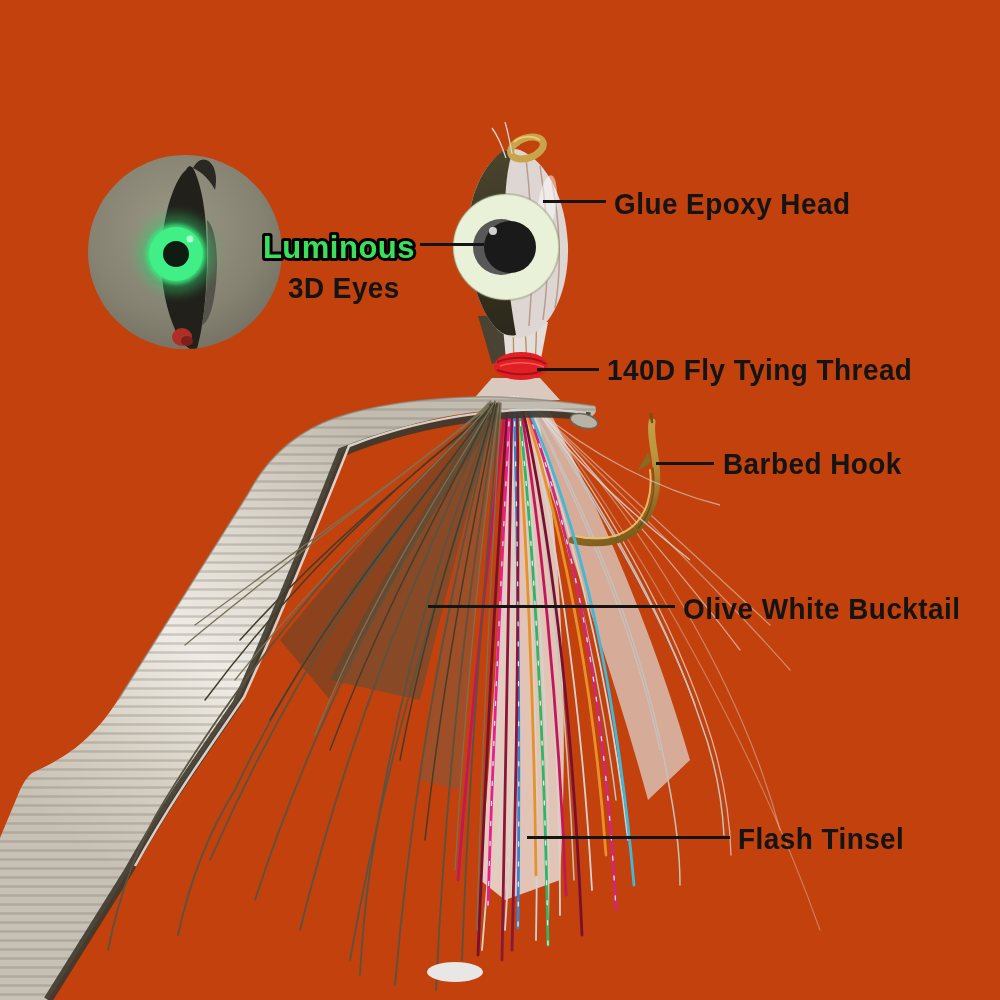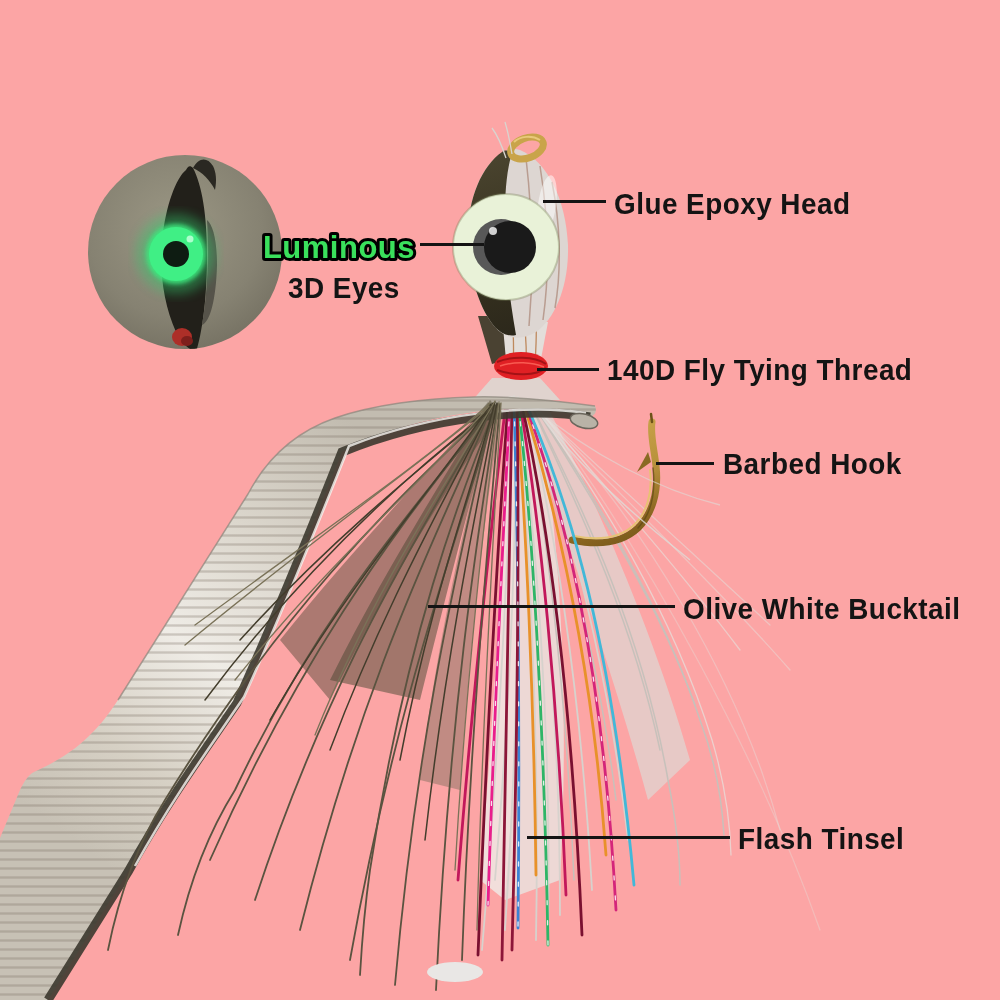--- a/index.html
+++ b/index.html
@@ -1,16 +1,16 @@
 <!DOCTYPE html>
 <html style="--label_text: #141414; --luminous_green: #3ae05c; --glow_green: #3ce57d; --thread_red: #e02024; --hook_gold: #b8913c; --olive_fiber: #5a5340; --white_fiber: #d7d2cd; --metal_light: #dcd7cd;"><head>
 <meta charset="utf-8">
 <style>
   html,body{margin:0;padding:0;background:#fff;}
-  .stage{position:relative;width:1000px;height:1000px;background:#fca5a5;overflow:hidden;
+  .stage{position:relative;width:1000px;height:1000px;background:#c2410c;overflow:hidden;
          font-family:"Liberation Sans",sans-serif;}
   .photo{position:absolute;left:0;top:0;}
   .label{position:absolute;font-weight:bold;font-size:30px;letter-spacing:.5px;
          color:var(--label_text,#141414);white-space:nowrap;line-height:36px;
          transform:scaleX(.93);transform-origin:left center;}
   .line{position:absolute;height:3px;background:var(--label_text,#141414);}
   .lum-svg{position:absolute;left:240px;top:218px;}
   .lum-text{font-family:"Liberation Sans",sans-serif;font-weight:bold;font-size:31px;
             letter-spacing:.5px;paint-order:stroke;stroke:#000;stroke-width:6px;
             stroke-linejoin:round;fill:var(--luminous_green,#3ae05c);}

